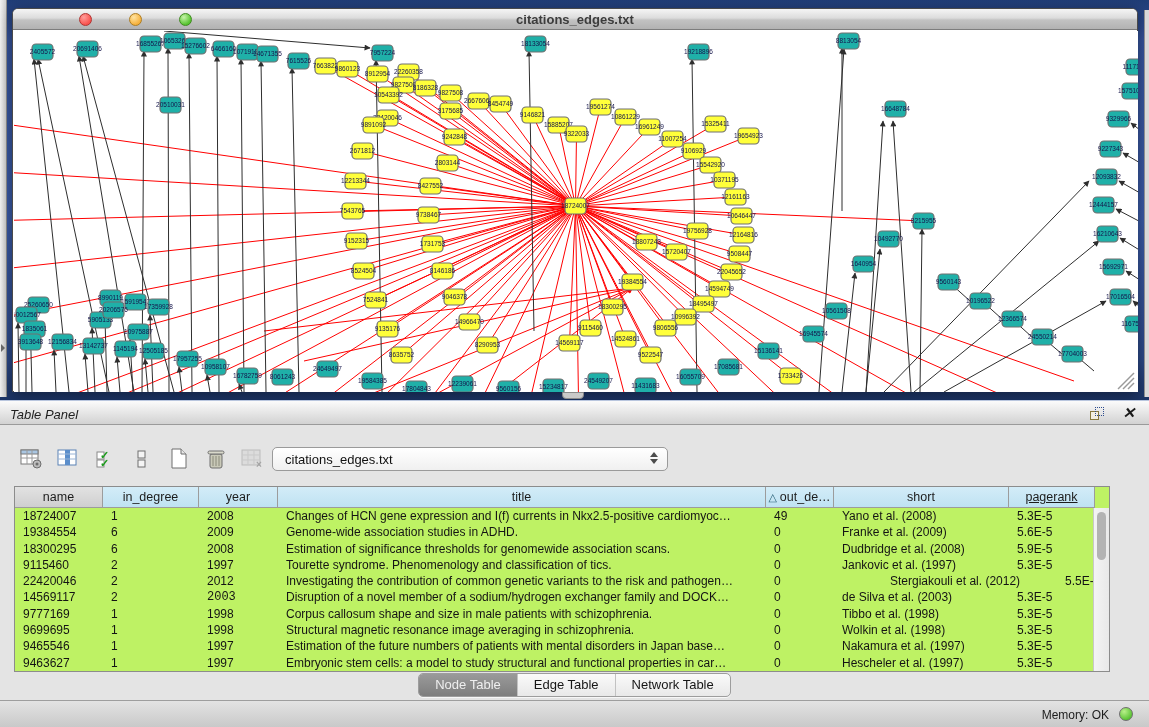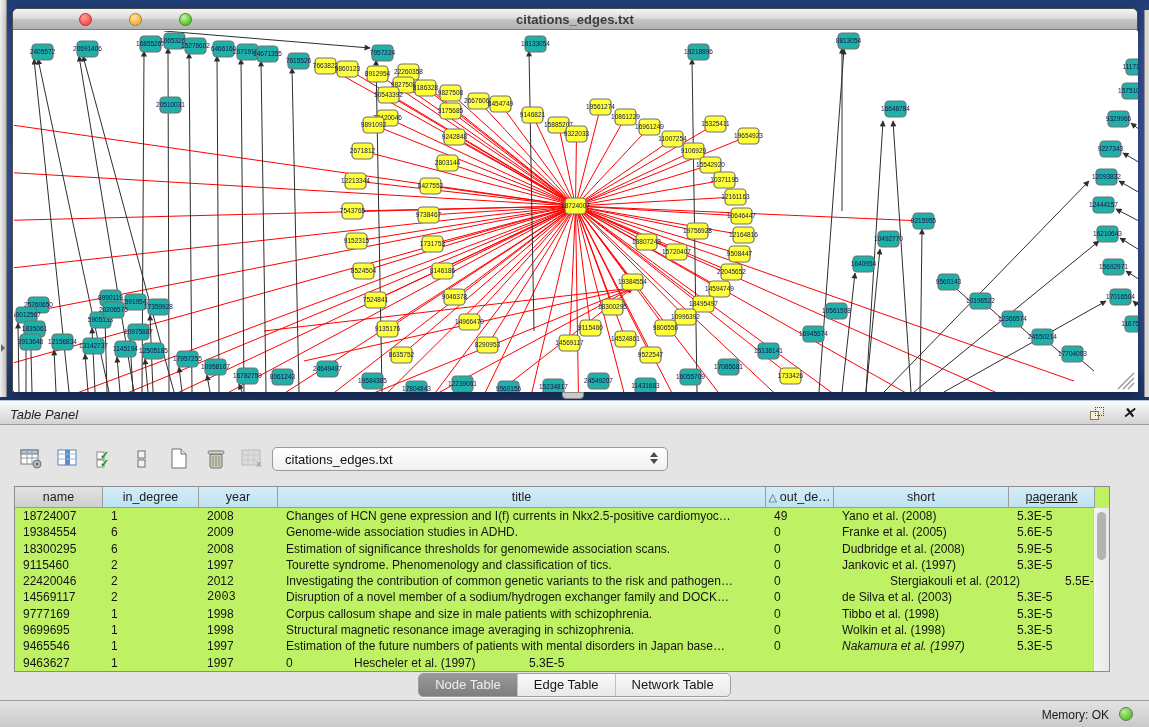--- a/index.html
+++ b/index.html
@@ -877,21 +877,21 @@
           <div class="td" style="width: 68px;">49</div>
           <div class="td" style="width: 175px;">Yano et al. (2008)</div>
           <div class="td" style="width: 86px;">5.3E-5</div>
         </div>
         <div class="tr">
           <div class="td" style="width: 88px;">19384554</div>
           <div class="td" style="width: 96px;">6</div>
           <div class="td" style="width: 79px;">2009</div>
           <div class="td" style="width: 488px;">Genome-wide association studies in ADHD.</div>
           <div class="td" style="width: 68px;">0</div>
-          <div class="td" style="width: 175px;">Franke et al. (2005)</div>
+          <div class="td" style="width: 175px;">Franke et al. (2009)</div>
           <div class="td" style="width: 86px;">5.6E-5</div>
         </div>
         <div class="tr">
           <div class="td" style="width: 88px;">18300295</div>
           <div class="td" style="width: 96px;">6</div>
           <div class="td" style="width: 79px;">2008</div>
           <div class="td" style="width: 488px;">Estimation of significance thresholds for genomewide association scans.</div>
           <div class="td" style="width: 68px;">0</div>
           <div class="td" style="width: 175px;">Dudbridge et al. (2008)</div>
           <div class="td" style="width: 86px;">5.9E-5</div>
@@ -940,27 +940,28 @@
           <div class="td" style="width: 68px;">0</div>
           <div class="td" style="width: 175px;">Wolkin et al. (1998)</div>
           <div class="td" style="width: 86px;">5.3E-5</div>
         </div>
         <div class="tr">
           <div class="td" style="width: 88px;">9465546</div>
           <div class="td" style="width: 96px;">1</div>
           <div class="td" style="width: 79px;">1997</div>
           <div class="td" style="width: 488px;">Estimation of the future numbers of patients with mental disorders in Japan base…</div>
           <div class="td" style="width: 68px;">0</div>
-          <div class="td" style="width: 175px; font-style: italic;">Nakamura et al. (1997)</div>
+          <div class="td" style="width: 175px;">Nakamura et al. (1997)</div>
           <div class="td" style="width: 86px;">5.3E-5</div>
         </div>
         <div class="tr">
           <div class="td" style="width: 88px;">9463627</div>
           <div class="td" style="width: 96px;">1</div>
           <div class="td" style="width: 79px;">1997</div>
+          <div class="td" style="width: 488px;">Embryonic stem cells: a model to study structural and functional properties in car…</div>
           <div class="td" style="width: 68px;">0</div>
           <div class="td" style="width: 175px;">Hescheler et al. (1997)</div>
           <div class="td" style="width: 86px;">5.3E-5</div>
         </div>
       </div>
     <div id="vscroll">
       <div id="vthumb"></div>
     </div>
   </div>
 

